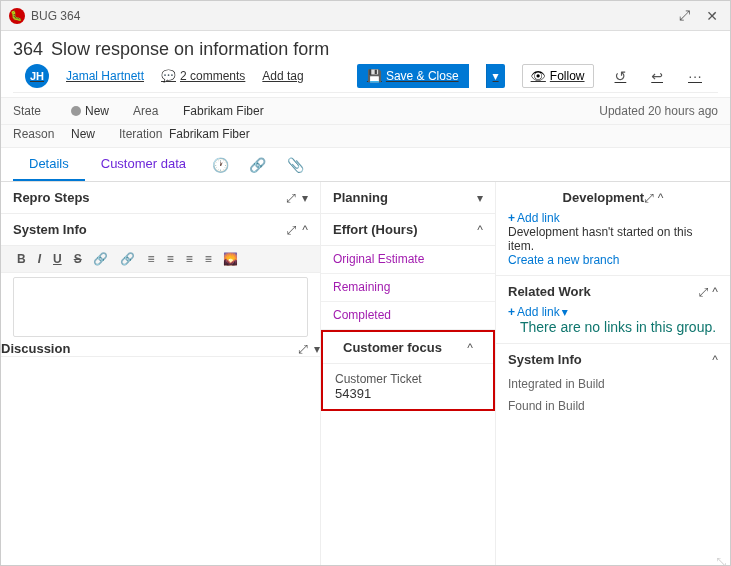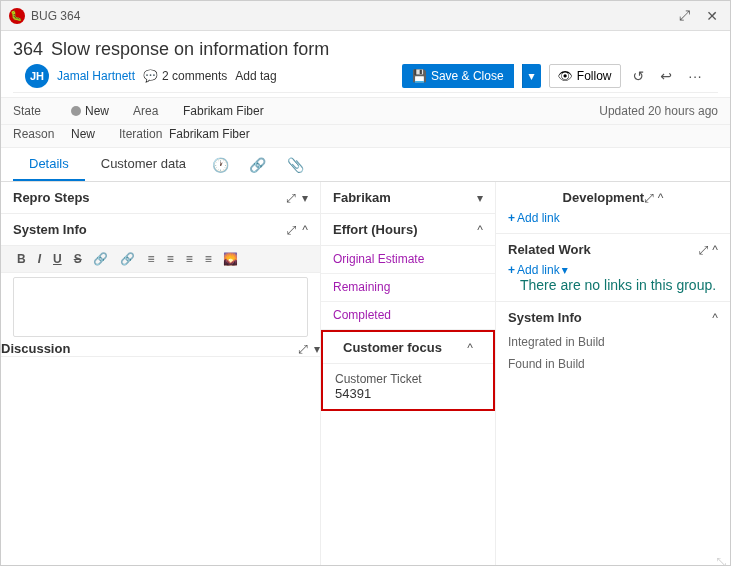--- a/index.html
+++ b/index.html
@@ -13,21 +13,21 @@
     .title-bar-right { display: flex; gap: 8px; }
     .title-bar-btn { background: none; border: none; cursor: pointer; font-size: 14px; color: #555; padding: 2px 4px; }
 
     
     .work-item-header { padding: 8px 12px 4px; border-bottom: 1px solid #eee; }
     .work-item-id-title { display: flex; align-items: baseline; gap: 8px; margin-bottom: 0; }
     .work-item-id { font-size: 18px; color: #333; font-weight: 400; }
     .work-item-title { font-size: 18px; color: #333; font-weight: 400; }
 
     
-    .toolbar { display: flex; align-items: center; gap: 8px; padding: 4px 12px; border-bottom: 1px solid #eee; }
+    .toolbar { display: flex; align-items: center; gap: 17px; padding: 4px 12px; border-bottom: 1px solid #eee; text-decoration: underline; }
     .user-avatar { width: 24px; height: 24px; background: #0078d4; border-radius: 50%; display: flex; align-items: center; justify-content: center; color: white; font-size: 11px; font-weight: bold; }
     .user-name { font-size: 12px; color: #0078d4; cursor: pointer; }
     .comment-btn { display: flex; align-items: center; gap: 4px; font-size: 12px; color: #333; cursor: pointer; background: none; border: none; }
     .add-tag-btn { font-size: 12px; color: #333; cursor: pointer; background: none; border: none; }
     .toolbar-spacer { flex: 1; }
     .save-close-btn { background: #0078d4; color: white; border: none; padding: 5px 10px; font-size: 12px; cursor: pointer; display: flex; align-items: center; gap: 4px; border-radius: 2px 0 0 2px; }
     .save-close-dropdown { background: #0078d4; color: white; border: none; border-left: 1px solid #006cbf; padding: 5px 6px; font-size: 12px; cursor: pointer; border-radius: 0 2px 2px 0; }
     .follow-btn { background: none; border: 1px solid #ccc; padding: 4px 8px; font-size: 12px; cursor: pointer; display: flex; align-items: center; gap: 4px; border-radius: 2px; }
     .icon-btn { background: none; border: none; cursor: pointer; font-size: 14px; color: #555; padding: 4px; }
 
@@ -37,21 +37,21 @@
     .state-label { font-size: 12px; color: #555; min-width: 50px; }
     .state-dot { width: 10px; height: 10px; background: #999; border-radius: 50%; display: inline-block; margin-right: 4px; }
     .state-value { font-size: 12px; color: #333; display: flex; align-items: center; }
     .area-group { display: flex; align-items: center; }
     .area-label { font-size: 12px; color: #555; min-width: 50px; }
     .area-value { font-size: 12px; color: #333; }
     .updated-text { margin-left: auto; font-size: 12px; color: #666; }
 
     
     .tab-row { display: flex; align-items: center; padding: 0 12px; border-bottom: 1px solid #ddd; background: #fff; }
-    .tab { padding: 8px 16px; font-size: 13px; cursor: pointer; border-bottom: 2px solid transparent; color: #404040; }
+    .tab { padding: 8px 16px; font-size: 13px; cursor: pointer; border-bottom: 2px solid transparent; color: #6d28d9; }
     .tab.active { color: #0078d4; border-bottom: 2px solid #0078d4; font-weight: 500; }
     .tab-icon { padding: 6px 10px; cursor: pointer; font-size: 14px; color: #555; }
 
     
     .main-content { display: flex; height: calc(566px - 175px); overflow: hidden; }
 
     
     .left-col { width: 320px; border-right: 1px solid #eee; overflow-y: auto; padding: 0; }
     .section-header { display: flex; align-items: center; justify-content: space-between; padding: 8px 12px; border-bottom: 1px solid #eee; cursor: pointer; }
     .section-title { font-size: 13px; font-weight: 600; color: #333; }
@@ -210,21 +210,21 @@
       <div class="section-actions">
         <button class="section-icon-btn">⤢</button>
         <button class="section-icon-btn">▾</button>
       </div>
     </div>
   </div>
 
   <div class="mid-col">
 
     <div class="planning-header">
-      <span class="section-title">Fabrikam</span>
+      <span class="section-title">Planning</span>
       <button class="section-icon-btn">▾</button>
     </div>
 
     <div class="effort-header">
       <span class="section-title">Effort (Hours)</span>
       <button class="section-icon-btn">^</button>
     </div>
     <div class="effort-field">
       <span>Original Estimate</span>
     </div>
@@ -254,20 +254,24 @@
         <span class="dev-title">Development</span>
         <div style="display:flex;gap:4px;">
           <button class="section-icon-btn">⤢</button>
           <button class="section-icon-btn">^</button>
         </div>
       </div>
       <button class="add-link-btn">
         <span class="plus-icon">+</span>
         <span>Add link</span>
       </button>
+      <div class="dev-message">
+        <span>Development hasn't started on this item.</span><br>
+        <a class="dev-link">Create a new branch</a>
+      </div>
     </div>
 
     <div class="related-work-section">
       <div class="related-header">
         <span class="related-title">Related Work</span>
         <div style="display:flex;gap:4px;">
           <button class="section-icon-btn">⤢</button>
           <button class="section-icon-btn">^</button>
         </div>
       </div>

